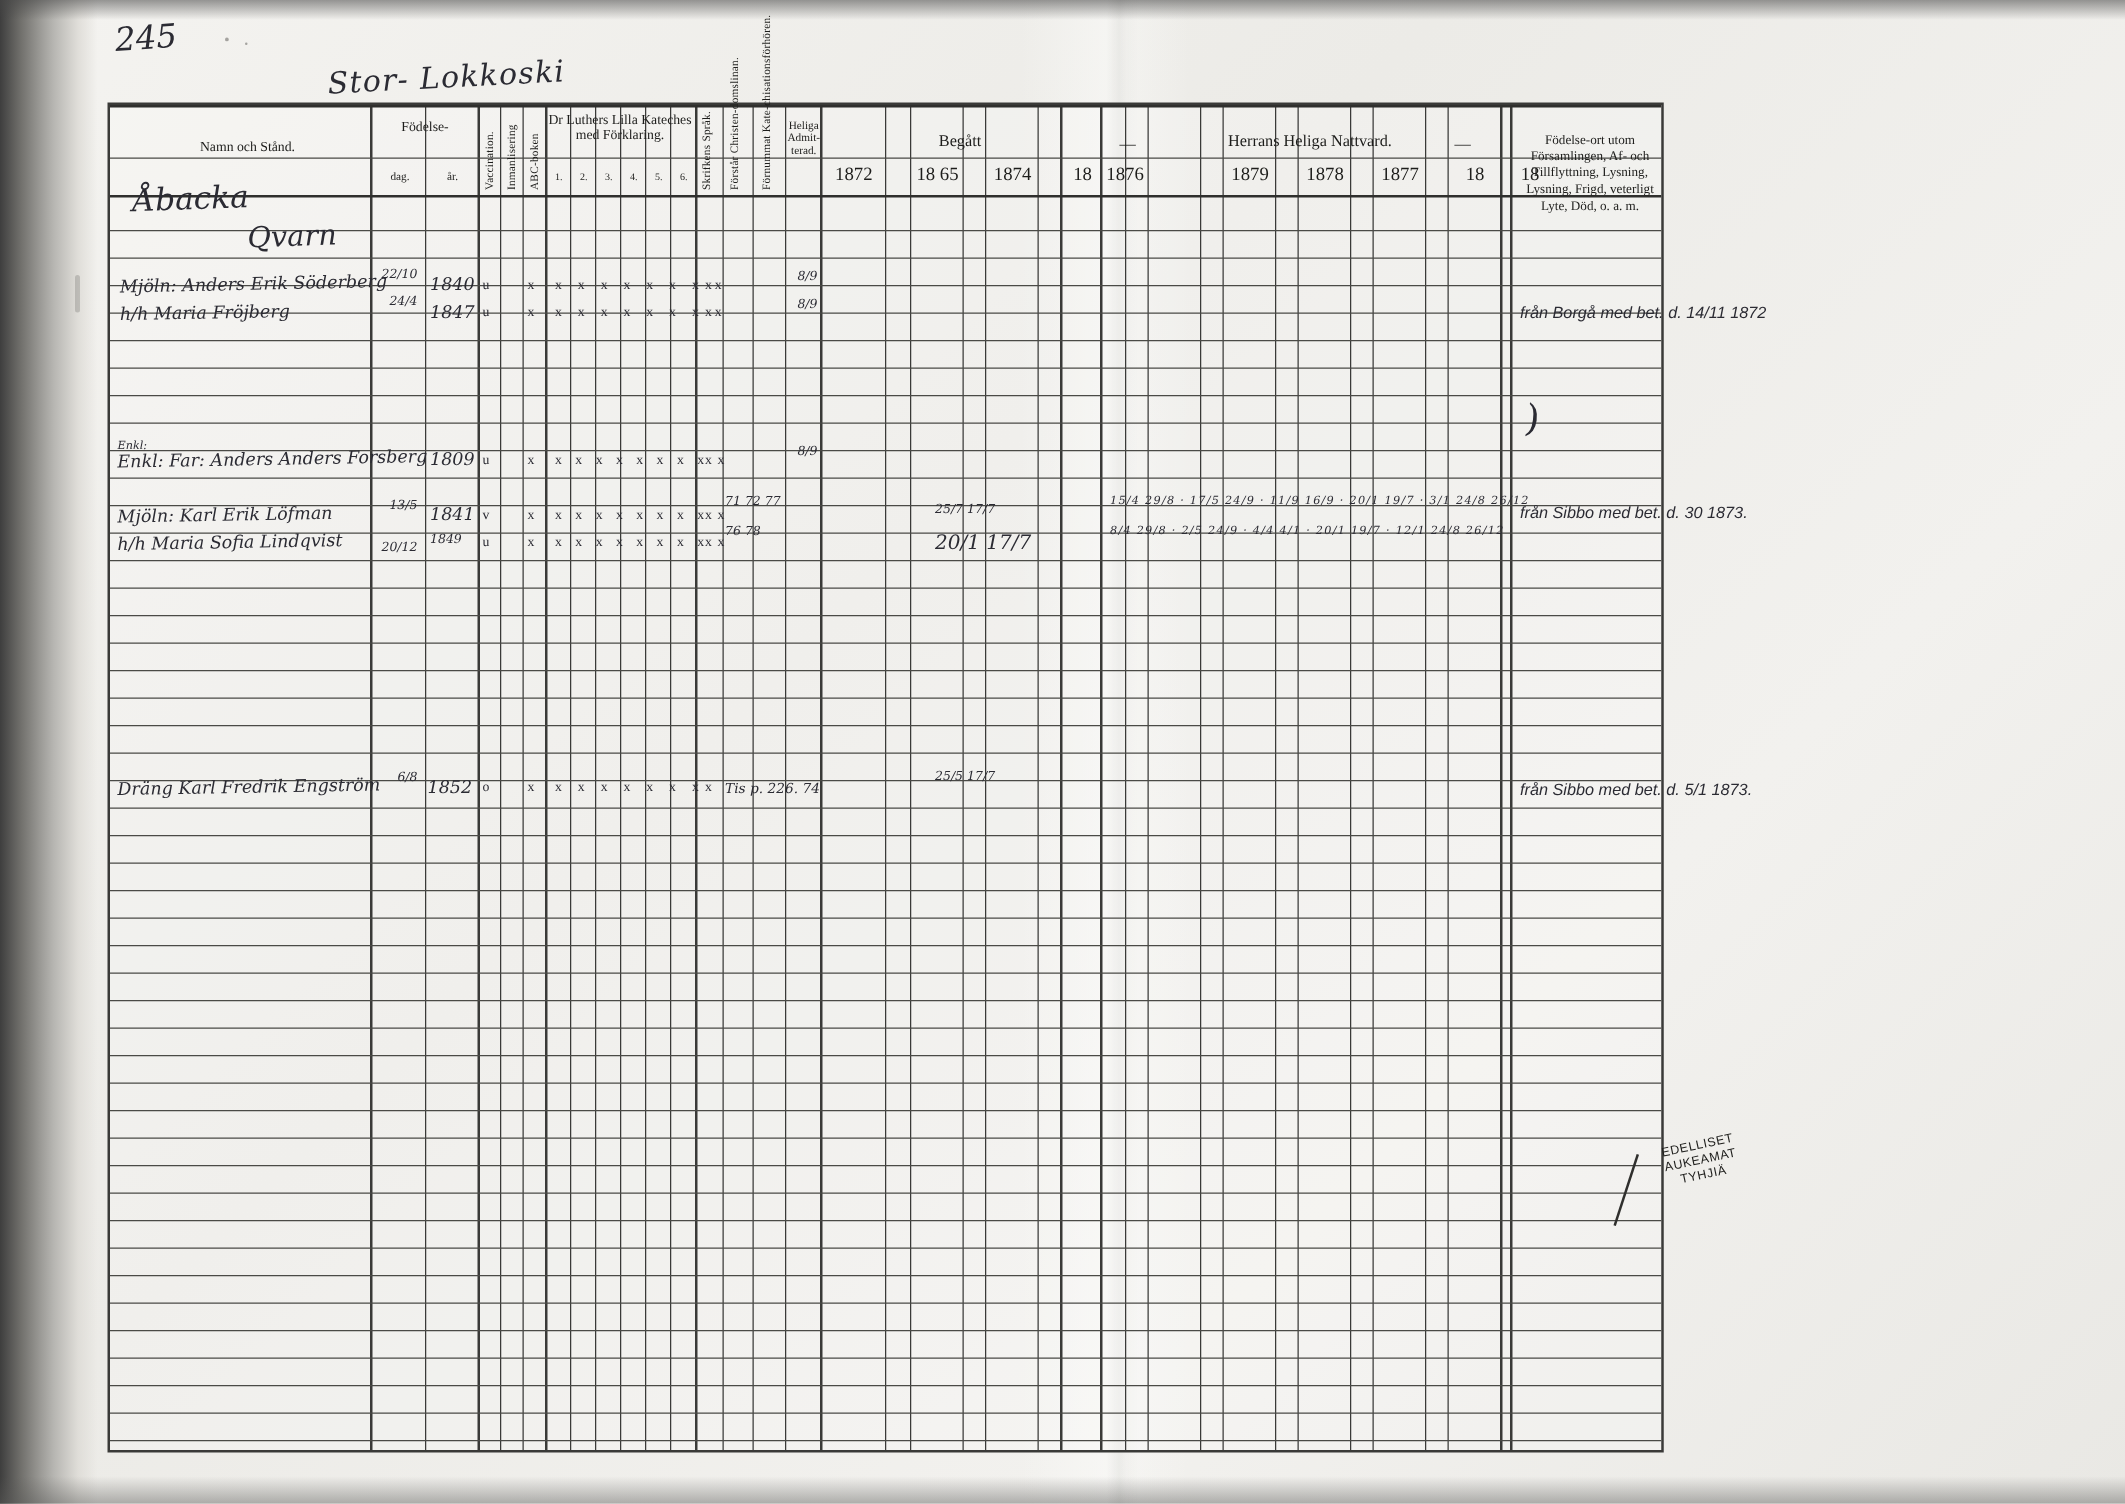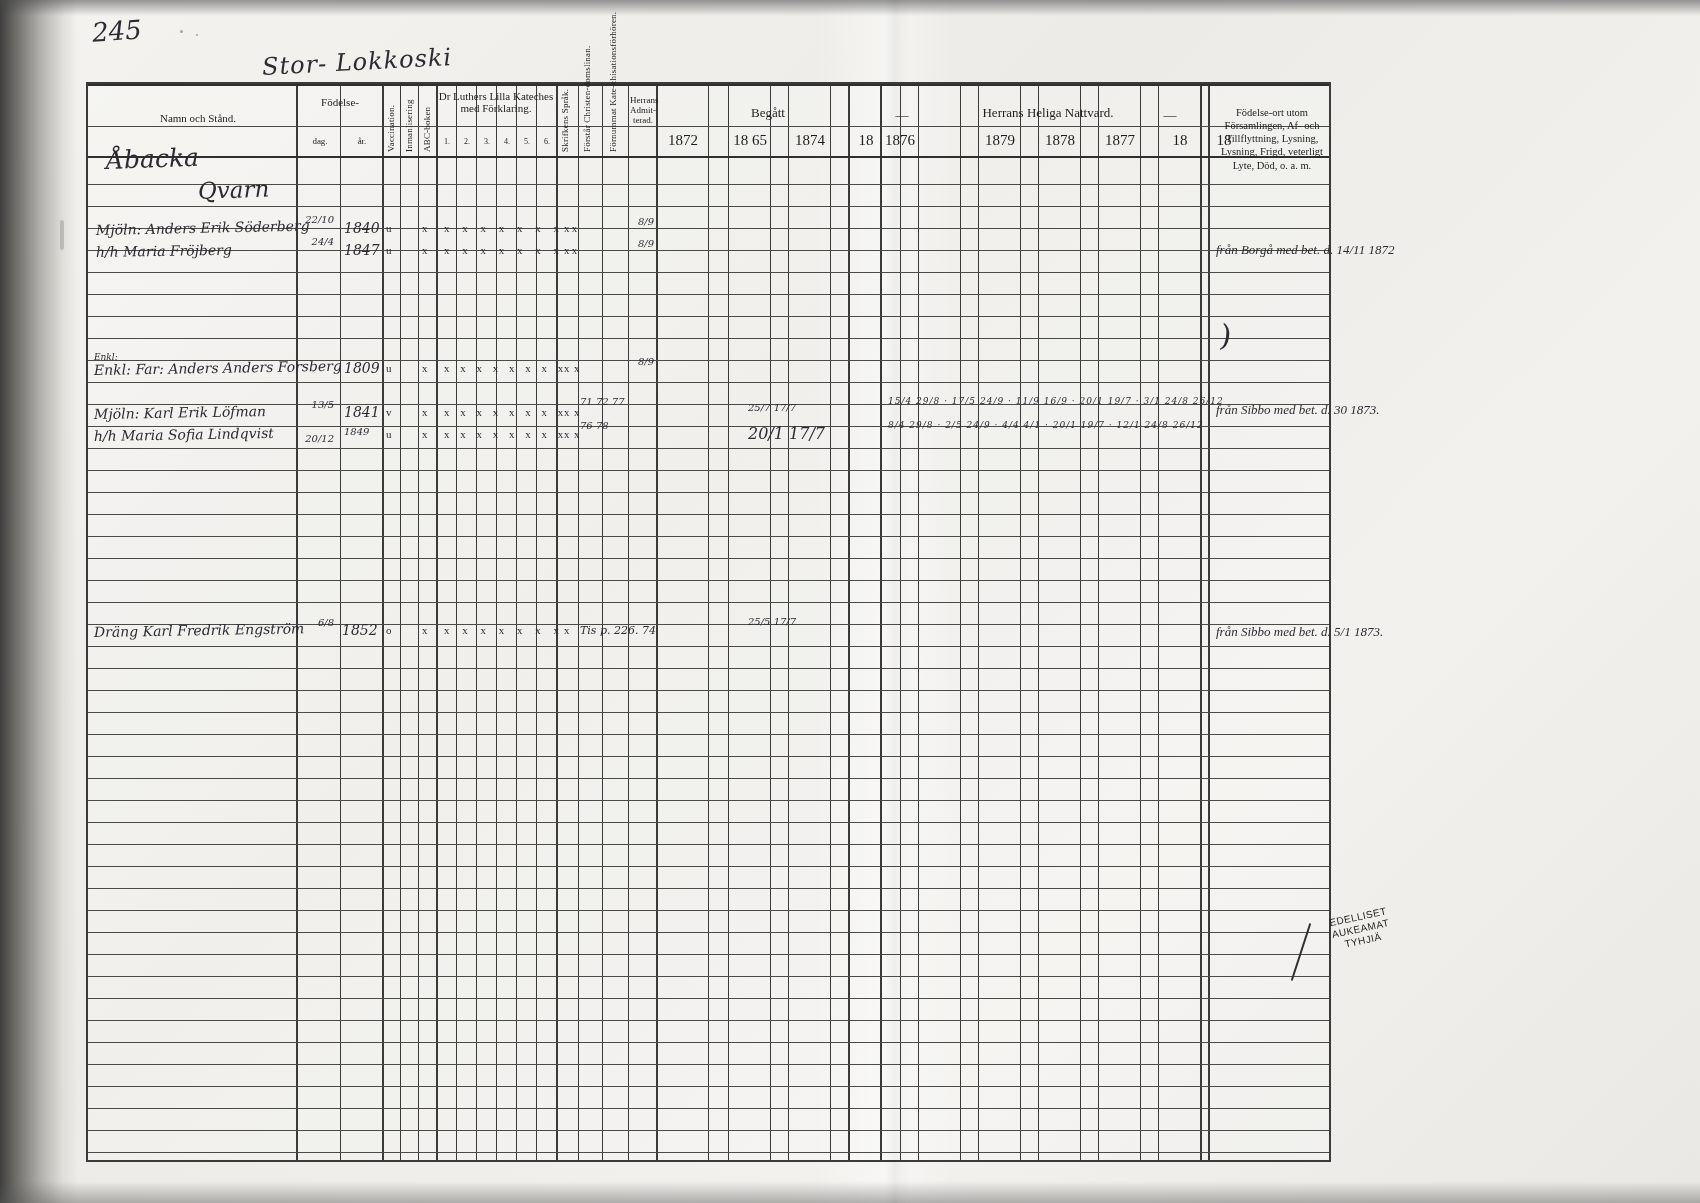--- a/index.html
+++ b/index.html
@@ -122,21 +122,21 @@
     box-sizing:border-box;
   }
   #stampline{
     position:absolute;left:1300px;top:922px;width:2px;height:60px;
     background:#2f2f2d;transform:rotate(18deg);
   }
 
   
   .note{
     position:absolute;
-    font-family:Liberation Serif, serif;font-style:italic;
+    font-family:Liberation Sans, sans-serif;font-style:italic;
     font-size:13px;color:#2b2b33;white-space:nowrap;
   }
   .curl{
     position:absolute;font-family:"DejaVu Serif",serif;
     font-size:30px;color:#2b2b33;
   }
   
   .speck{position:absolute;background:#55544f;border-radius:50%;opacity:.5;}
 </style>
 </head>
@@ -267,21 +267,21 @@
   <div class="hdr tiny" style="left:370px;top:54px;width:18px">2.</div>
   <div class="hdr tiny" style="left:390px;top:54px;width:18px">3.</div>
   <div class="hdr tiny" style="left:410px;top:54px;width:18px">4.</div>
   <div class="hdr tiny" style="left:430px;top:54px;width:18px">5.</div>
   <div class="hdr tiny" style="left:450px;top:54px;width:18px">6.</div>
 
   <div class="vert" style="left:472px;top:6px;height:62px">Skrifkens Språk.</div>
   <div class="vert" style="left:494px;top:6px;height:62px">Förstår Christen-domslinan.</div>
   <div class="vert" style="left:520px;top:6px;height:62px">Förnummat Kate-chisationsförhören.</div>
 
-  <div class="hdr small" style="left:542px;top:12px;width:26px;line-height:1.1">Herrans Admit-terad.</div>
+  <div class="hdr small" style="left:542px;top:12px;width:26px;line-height:1.1">Heliga Admit-terad.</div>
 
   <div class="hdr" style="left:610px;top:22px;width:140px;font-size:13px">Begått</div>
   <div class="hdr" style="left:830px;top:22px;width:260px;font-size:13px">Herrans Heliga Nattvard.</div>
   <div class="hdr" style="left:794px;top:24px;width:40px;font-size:13px">—</div>
   <div class="hdr" style="left:1062px;top:24px;width:40px;font-size:13px">—</div>
 
   <div class="hdr" style="left:1128px;top:22px;width:112px;line-height:1.25;font-size:10.5px">Födelse-ort utom Församlingen, Af- och Tillflyttning, Lysning, Lysning, Frigd, veterligt Lyte, Död, o. a. m.</div>
 
   <div class="year" style="left:570px;top:48px;width:50px">1872</div>
   <div class="year" style="left:642px;top:48px;width:40px">18 65</div>

